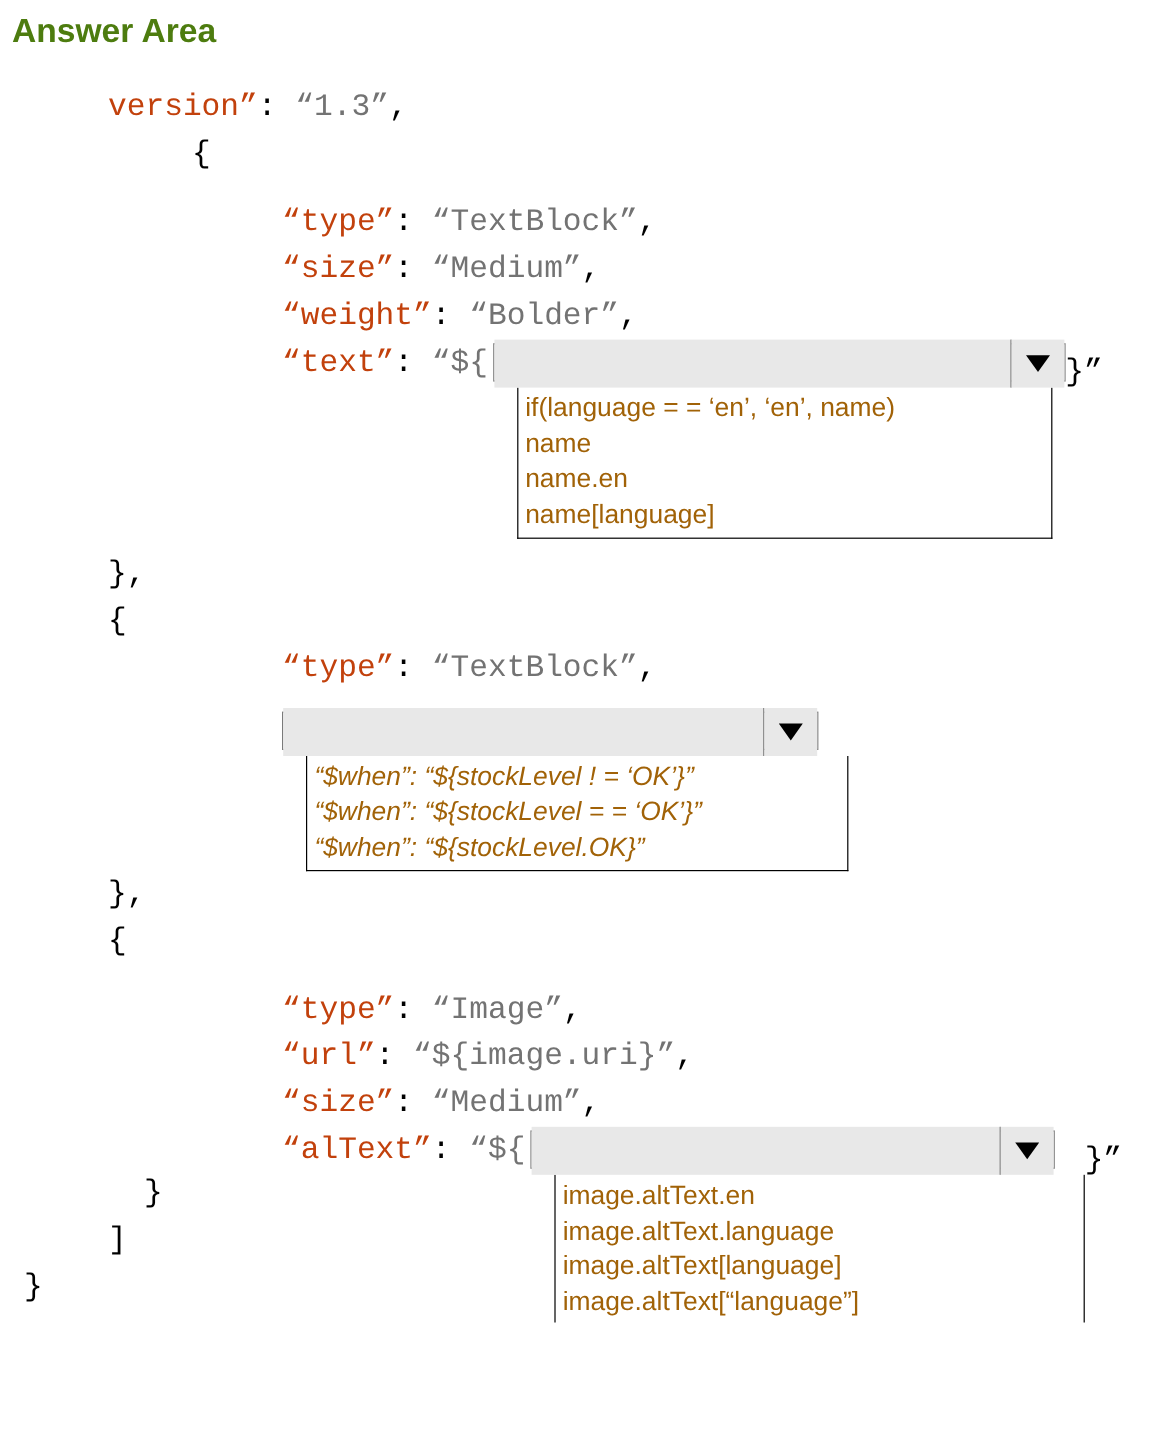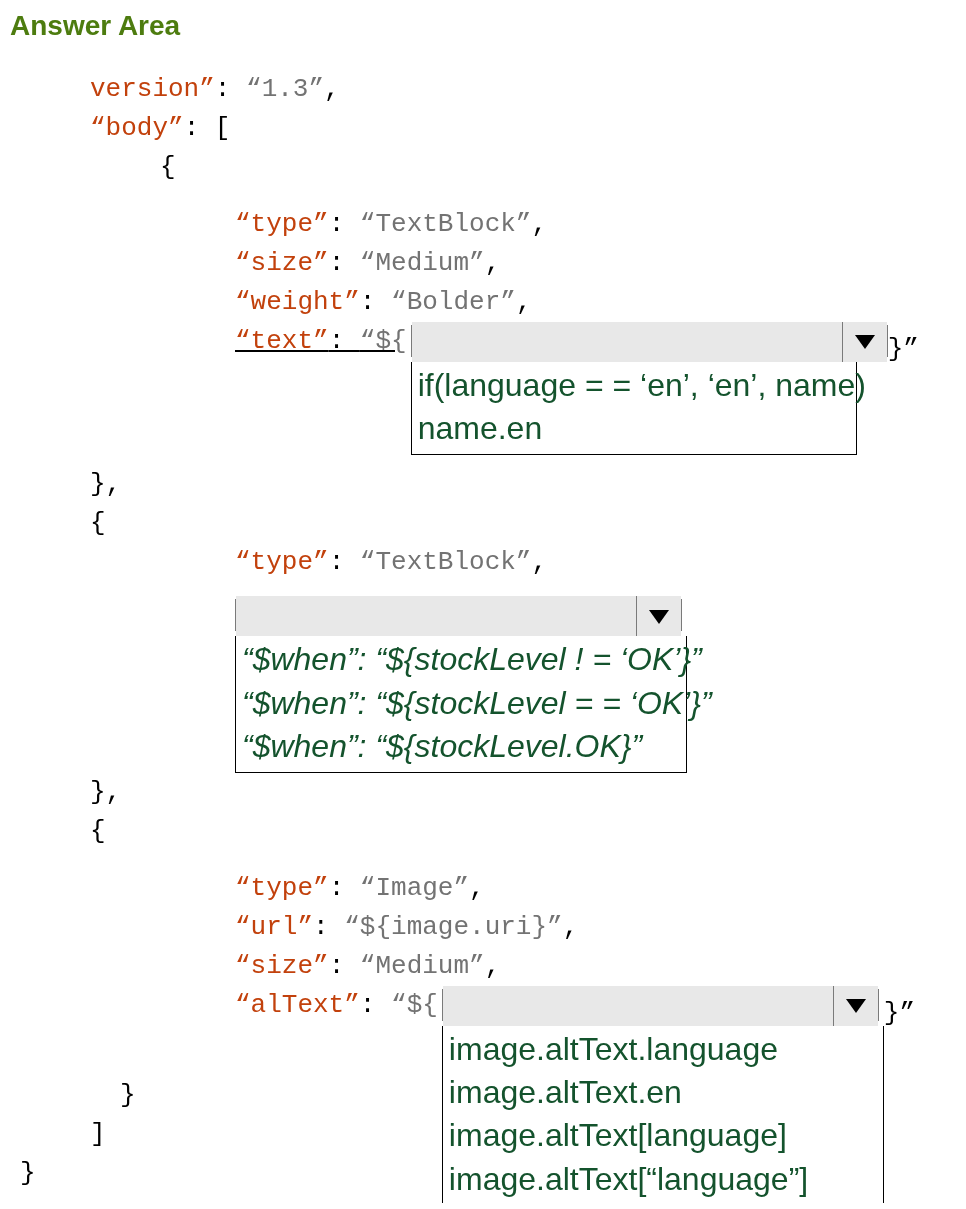--- a/index.html
+++ b/index.html
@@ -48,25 +48,26 @@
     height: 40px;
     background: #e8e8e8;
     text-align: center;
     line-height: 40px;
   }
   .dd-btn svg { vertical-align: middle; }
   .dd-list {
     border: 1px solid #000;
     border-top: none;
     font-family: Arial, Helvetica, sans-serif;
-    font-size: 32px;
+    font-size: 22px;
     line-height: 1.35;
     background: #fff;
-    color: #14532d;
+    color: #a16207;
     padding: 2px 6px 4px 6px;
+    margin-left: 20px;
   }
   .dd-list div { white-space: nowrap; }
 
   
   .ind1 { padding-left: 80px; }
   .ind2 { padding-left: 150px; }
   .ind3 { padding-left: 225px; }
 
   .row { display: block; }
   .after-dd {
@@ -79,51 +80,50 @@
 <body>
 
 <div class="title">Answer Area</div>
 
 <div class="code-area">
 
   <div class="row ind1">
     <span class="key">version”</span><span class="punct">:&nbsp;</span><span class="str">“1.3”</span><span class="punct">,</span>
   </div>
 
-  <div class="row ind1">
-    <span class="key">“body”</span><span class="punct">:&nbsp;[</span>
-  </div>
 
   <div class="row ind2"><span class="punct">{</span></div>
 
   <div style="height:18px"></div>
 
   <div class="row ind3">
     <span class="key">“type”</span><span class="punct">:&nbsp;</span><span class="str">“TextBlock”</span><span class="punct">,</span>
   </div>
 
   <div class="row ind3">
     <span class="key">“size”</span><span class="punct">:&nbsp;</span><span class="str">“Medium”</span><span class="punct">,</span>
   </div>
 
   <div class="row ind3">
     <span class="key">“weight”</span><span class="punct">:&nbsp;</span><span class="str">“Bolder”</span><span class="punct">,</span>
   </div>
 
   <div class="row ind3" style="display:flex;align-items:flex-start;">
-    <span style="white-space:pre;text-decoration:underline;"><span class="key">“text”</span><span class="punct">:&nbsp;</span><span class="str">“${</span></span>
+    <span style="white-space:pre;"><span class="key">“text”</span><span class="punct">:&nbsp;</span><span class="str">“${</span></span>
     <span class="dd-wrap" style="margin-left:4px;">
       <span class="dd-head">
         <span class="dd-field" style="width:430px;"></span><span class="dd-btn"><span><svg width="22" height="16">
                 <polygon points="1,1 21,1 11,15" fill="#000"></polygon>
               </svg></span></span>
       </span>
       <div class="dd-list" style="width:432px;">
         <div>if(language = = ‘en’, ‘en’, name)</div>
+        <div>name</div>
         <div>name.en</div>
+        <div>name[language]</div>
       </div>
     </span>
     <span class="after-dd" style="padding-top:8px;">}”</span>
   </div>
 
   <div style="height:10px"></div>
 
   <div class="row ind1"><span class="punct">},</span></div>
 
   <div class="row ind1"><span class="punct">{</span></div>
@@ -170,22 +170,22 @@
 
   <div class="row ind3" style="display:flex;align-items:flex-start;">
     <span style="white-space:pre;"><span class="key">“alText”</span><span class="punct">:&nbsp;</span><span class="str">“${</span></span>
     <span class="dd-wrap" style="margin-left:4px;">
       <span class="dd-head">
         <span class="dd-field" style="width:390px;"></span><span class="dd-btn"><span><svg width="22" height="16">
                 <polygon points="1,1 21,1 11,15" fill="#000"></polygon>
               </svg></span></span>
       </span>
       <div class="dd-list" style="width:428px;">
+        <div>image.altText.en</div>
         <div>image.altText.language</div>
-        <div>image.altText.en</div>
         <div>image.altText[language]</div>
         <div>image.altText[“language”]</div>
       </div>
     </span>
     <span class="after-dd" style="padding-top:8px;">}”</span>
   </div>
 
   <div class="row" style="padding-left:110px; margin-top:-130px;"><span class="punct">}</span></div>
   <div class="row" style="padding-left:80px;"><span class="punct">]</span></div>
   <div class="row" style="padding-left:10px;"><span class="punct">}</span></div>

